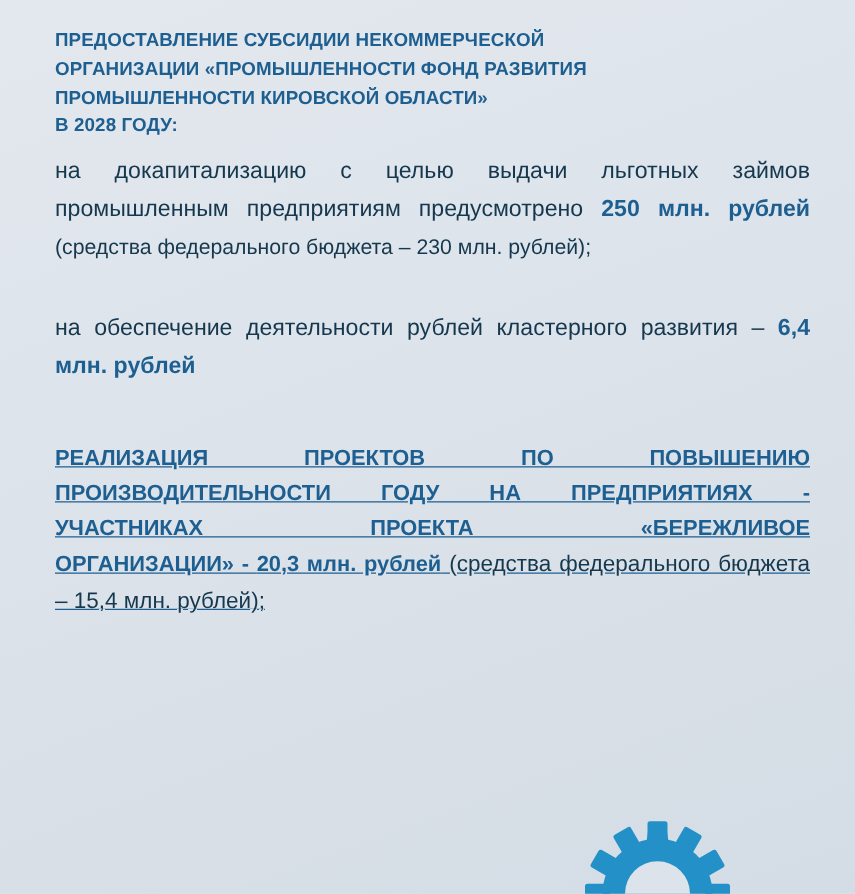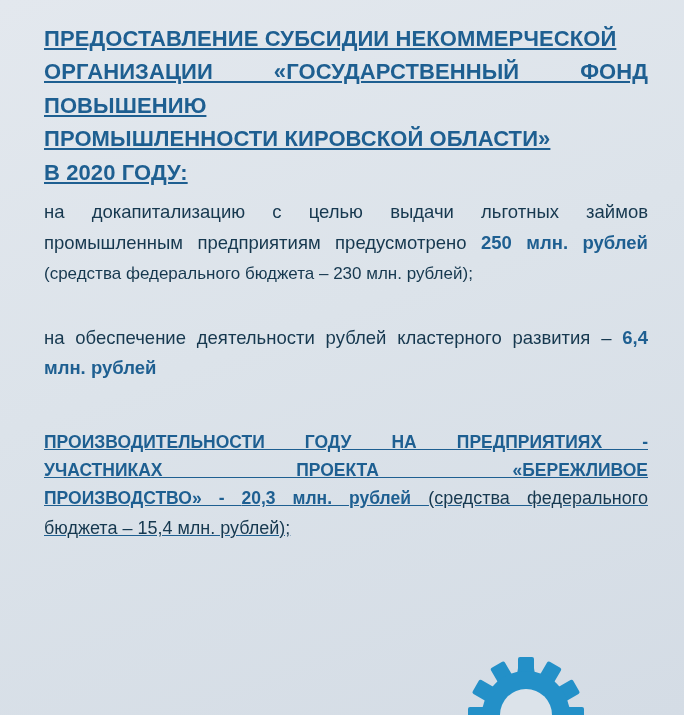--- a/index.html
+++ b/index.html
@@ -21,23 +21,22 @@
   }
   .content {
     position: absolute;
     left: 44px;
     top: 22px;
     width: 604px;
   }
   .heading {
     color: #1e5f91;
     font-weight: bold;
-    font-size: 22px;
+    font-size: 15px;
     line-height: 1.52;
-    text-decoration: underline;
     text-align: justify;
     letter-spacing: 0.1px;
   }
   .heading .nowrap-line {
     display: block;
   }
   .para {
     color: #16384f;
     font-size: 18.5px;
     line-height: 1.65;
@@ -87,44 +86,45 @@
 </style>
 </head>
 <body>
 
 <div class="slide">
 
   <div class="content">
 
     <div class="heading">
       <span class="nowrap-line">ПРЕДОСТАВЛЕНИЕ СУБСИДИИ НЕКОММЕРЧЕСКОЙ</span>
-      <span class="nowrap-line">ОРГАНИЗАЦИИ «ГОСУДАРСТВЕННЫЙ ФОНД ПОВЫШЕНИЮ</span>
+      <span class="nowrap-line">ОРГАНИЗАЦИИ «ПРОМЫШЛЕННОСТИ ФОНД РАЗВИТИЯ</span>
       <span class="nowrap-line">ПРОМЫШЛЕННОСТИ КИРОВСКОЙ ОБЛАСТИ»</span>
-      <span class="nowrap-line">В 2020 ГОДУ:</span>
+      <span class="nowrap-line">В 2028 ГОДУ:</span>
     </div>
 
     <div class="block-gap-sm"></div>
 
     <div class="para">
       <span>на докапитализацию с целью выдачи льготных займов промышленным предприятиям предусмотрено </span><span class="accent">250 млн. рублей</span><span class="small"> (средства федерального бюджета – 230 млн. рублей);</span>
     </div>
 
     <div class="block-gap-md"></div>
 
     <div class="para">
       <span>на обеспечение деятельности рублей кластерного развития – </span><span class="accent">6,4 млн. рублей</span>
     </div>
 
     <div class="block-gap-lg"></div>
 
     <div class="heading2">
+      <div class="headline-justify">РЕАЛИЗАЦИЯ ПРОЕКТОВ ПО ПОВЫШЕНИЮ</div>
       <div class="headline-justify">ПРОИЗВОДИТЕЛЬНОСТИ ГОДУ НА ПРЕДПРИЯТИЯХ -</div>
       <div class="headline-justify">УЧАСТНИКАХ ПРОЕКТА «БЕРЕЖЛИВОЕ</div>
       <div>
-        <span>ПРОИЗВОДСТВО» - </span><span>20,3 млн. рублей</span><span class="tail"> (средства федерального бюджета – 15,4 млн. рублей);</span>
+        <span>ОРГАНИЗАЦИИ» - </span><span>20,3 млн. рублей</span><span class="tail"> (средства федерального бюджета – 15,4 млн. рублей);</span>
       </div>
     </div>
 
   </div>
 
   <div class="gear-wrap">
     <svg width="120" height="120" viewBox="0 0 120 120" aria-hidden="true">
       <g fill="#2390c8">
         <path d="M60 6 L67 6 L69 20 L51 20 L53 6 Z"></path>
         <g>

